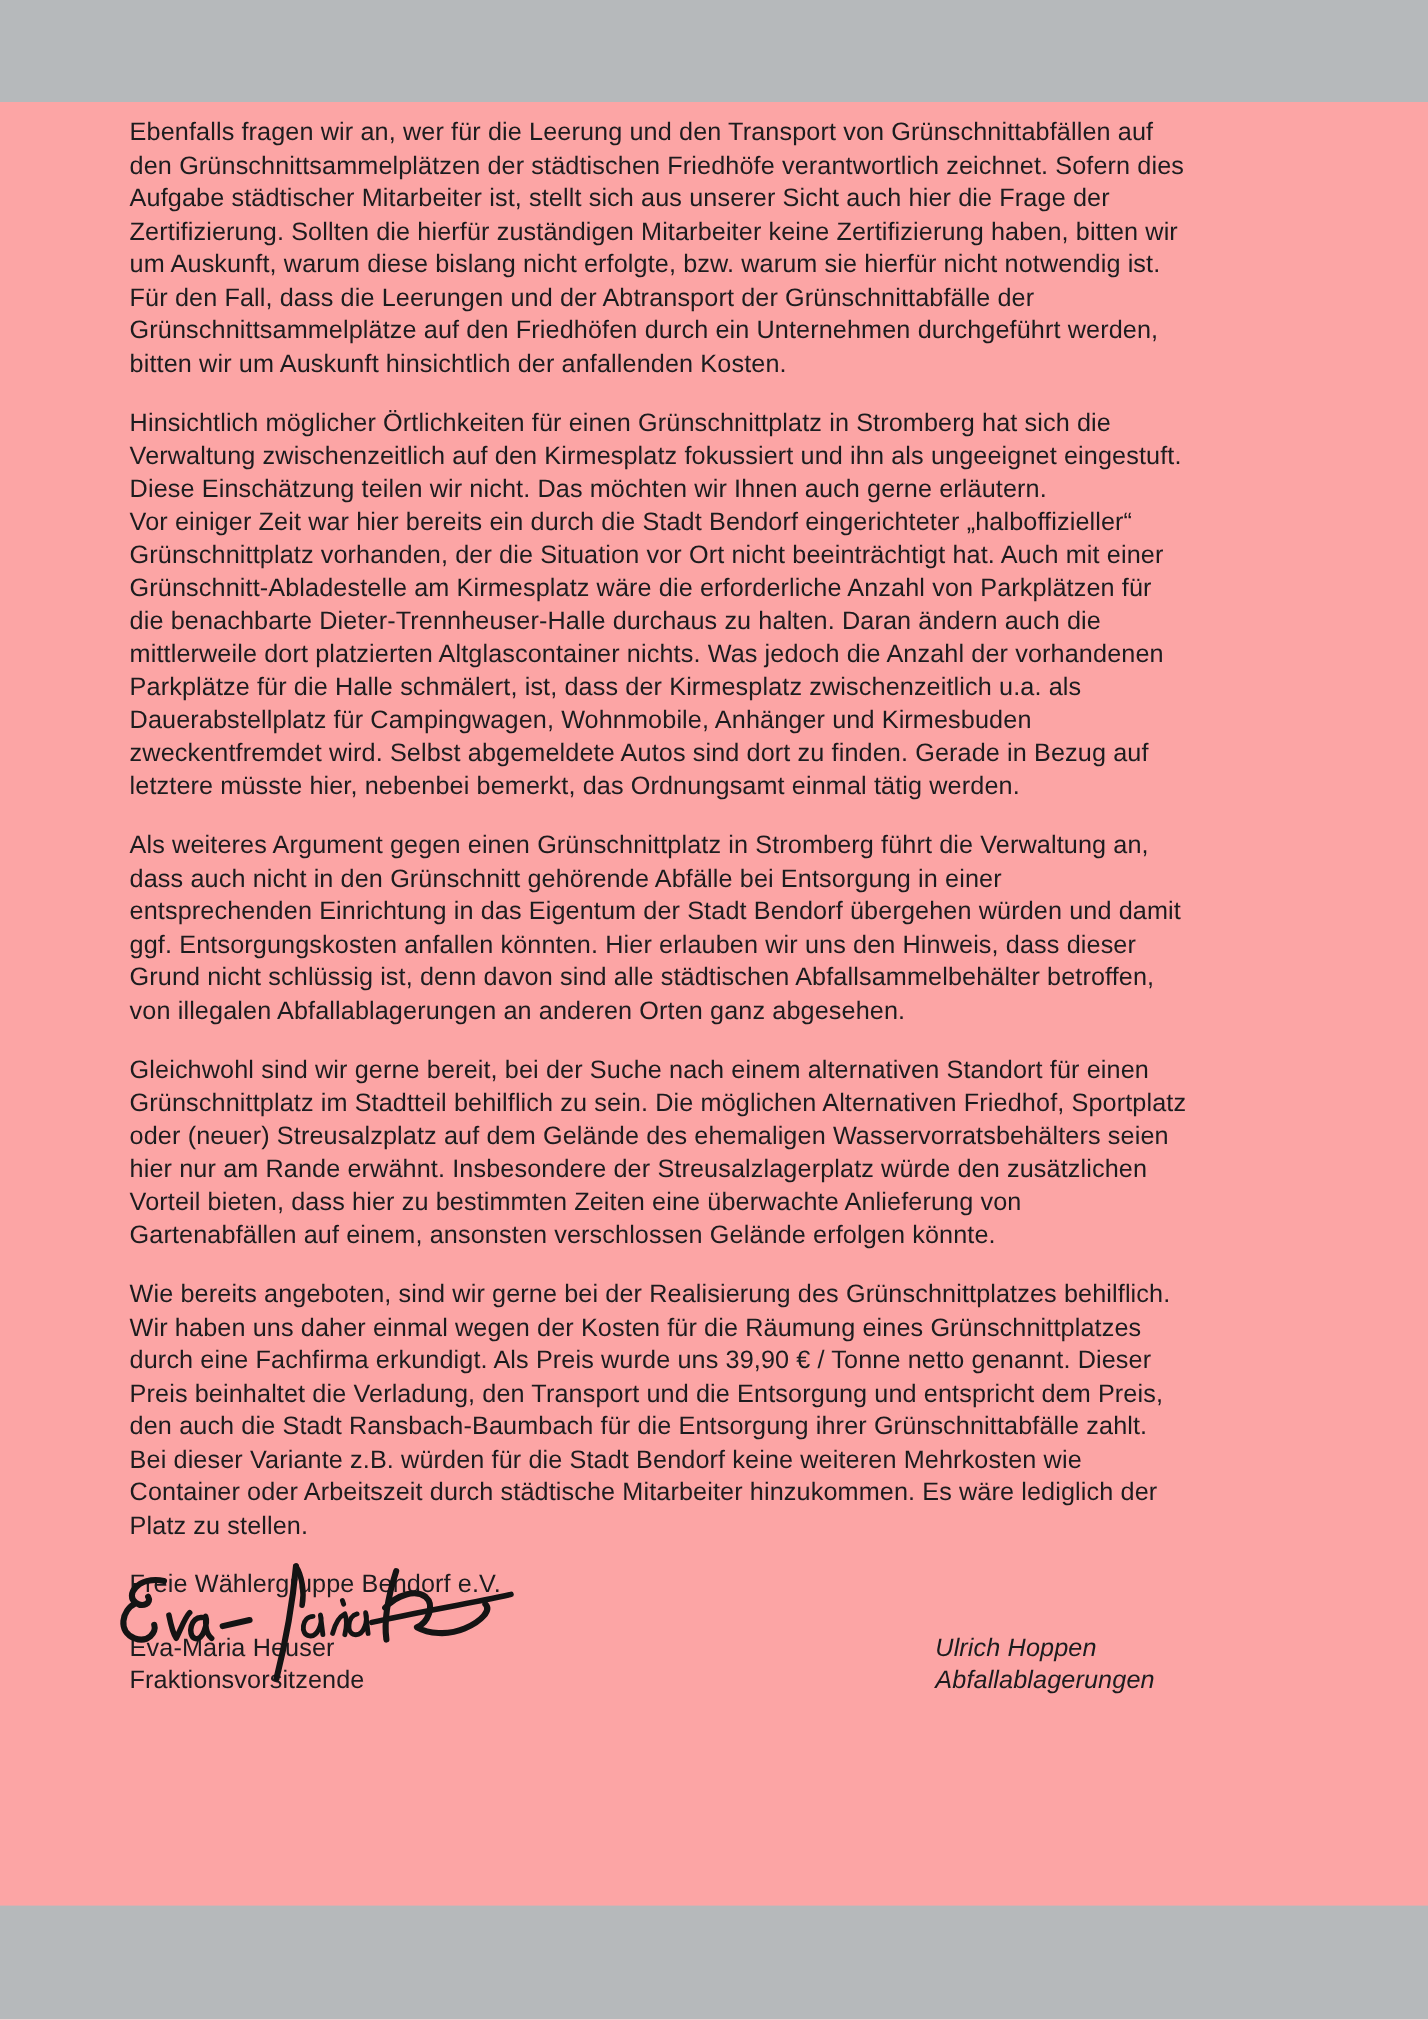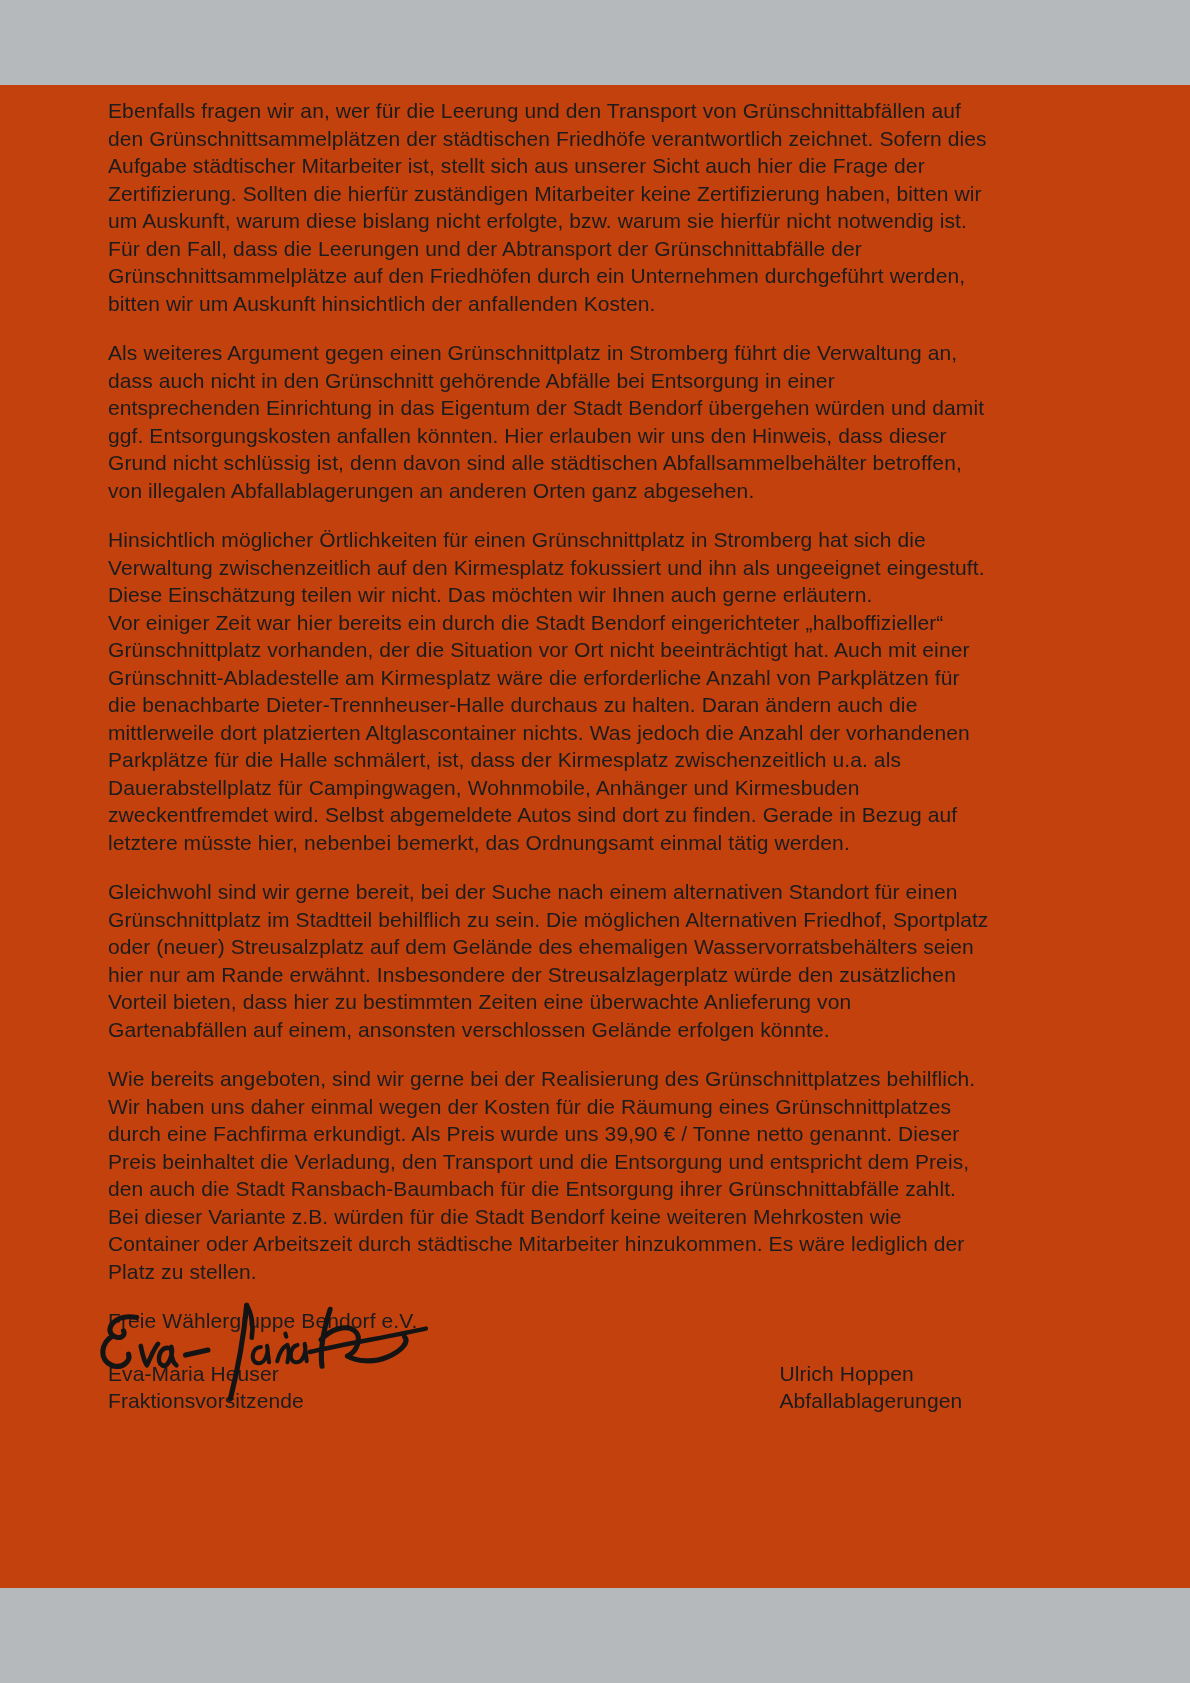--- a/index.html
+++ b/index.html
@@ -4,21 +4,21 @@
 <style>
   html, body {
     margin: 0;
     padding: 0;
     background: #ffffff;
   }
   .page {
     position: relative;
     width: 1190px;
     height: 1683px;
-    background: #c2410c;
+    background: #fca5a5;
     font-family: "Liberation Sans", "DejaVu Sans", sans-serif;
     color: #1c1c1e;
     overflow: hidden;
   }
   .scan-bar {
     position: absolute;
     left: 0;
     width: 1190px;
     background: #b6b9bb;
   }
@@ -60,56 +60,57 @@
     gap: 36px;
   }
   .sig-col {
     width: 658px;
     font-size: 21px;
     line-height: 27.5px;
     letter-spacing: 0.1px;
   }
   .sig-col.second {
     width: 392px;
+    font-style: italic;
   }
 </style>
 </head>
 <body>
 
 <div class="page">
 
   <div class="scan-bar top"></div>
 
   <div class="content">
     <p>Ebenfalls fragen wir an, wer für die Leerung und den Transport von Grünschnittabfällen auf
 den Grünschnittsammelplätzen der städtischen Friedhöfe verantwortlich zeichnet. Sofern dies
 Aufgabe städtischer Mitarbeiter ist, stellt sich aus unserer Sicht auch hier die Frage der
 Zertifizierung. Sollten die hierfür zuständigen Mitarbeiter keine Zertifizierung haben, bitten wir
 um Auskunft, warum diese bislang nicht erfolgte, bzw. warum sie hierfür nicht notwendig ist.
 Für den Fall, dass die Leerungen und der Abtransport der Grünschnittabfälle der
 Grünschnittsammelplätze auf den Friedhöfen durch ein Unternehmen durchgeführt werden,
 bitten wir um Auskunft hinsichtlich der anfallenden Kosten.</p>
-    <p>Als weiteres Argument gegen einen Grünschnittplatz in Stromberg führt die Verwaltung an,
-dass auch nicht in den Grünschnitt gehörende Abfälle bei Entsorgung in einer
-entsprechenden Einrichtung in das Eigentum der Stadt Bendorf übergehen würden und damit
-ggf. Entsorgungskosten anfallen könnten. Hier erlauben wir uns den Hinweis, dass dieser
-Grund nicht schlüssig ist, denn davon sind alle städtischen Abfallsammelbehälter betroffen,
-von illegalen Abfallablagerungen an anderen Orten ganz abgesehen.</p>
     <p>Hinsichtlich möglicher Örtlichkeiten für einen Grünschnittplatz in Stromberg hat sich die
 Verwaltung zwischenzeitlich auf den Kirmesplatz fokussiert und ihn als ungeeignet eingestuft.
 Diese Einschätzung teilen wir nicht. Das möchten wir Ihnen auch gerne erläutern.
 Vor einiger Zeit war hier bereits ein durch die Stadt Bendorf eingerichteter „halboffizieller“
 Grünschnittplatz vorhanden, der die Situation vor Ort nicht beeinträchtigt hat. Auch mit einer
 Grünschnitt-Abladestelle am Kirmesplatz wäre die erforderliche Anzahl von Parkplätzen für
 die benachbarte Dieter-Trennheuser-Halle durchaus zu halten. Daran ändern auch die
 mittlerweile dort platzierten Altglascontainer nichts. Was jedoch die Anzahl der vorhandenen
 Parkplätze für die Halle schmälert, ist, dass der Kirmesplatz zwischenzeitlich u.a. als
 Dauerabstellplatz für Campingwagen, Wohnmobile, Anhänger und Kirmesbuden
 zweckentfremdet wird. Selbst abgemeldete Autos sind dort zu finden. Gerade in Bezug auf
 letztere müsste hier, nebenbei bemerkt, das Ordnungsamt einmal tätig werden.</p>
+    <p>Als weiteres Argument gegen einen Grünschnittplatz in Stromberg führt die Verwaltung an,
+dass auch nicht in den Grünschnitt gehörende Abfälle bei Entsorgung in einer
+entsprechenden Einrichtung in das Eigentum der Stadt Bendorf übergehen würden und damit
+ggf. Entsorgungskosten anfallen könnten. Hier erlauben wir uns den Hinweis, dass dieser
+Grund nicht schlüssig ist, denn davon sind alle städtischen Abfallsammelbehälter betroffen,
+von illegalen Abfallablagerungen an anderen Orten ganz abgesehen.</p>
     <p>Gleichwohl sind wir gerne bereit, bei der Suche nach einem alternativen Standort für einen
 Grünschnittplatz im Stadtteil behilflich zu sein. Die möglichen Alternativen Friedhof, Sportplatz
 oder (neuer) Streusalzplatz auf dem Gelände des ehemaligen Wasservorratsbehälters seien
 hier nur am Rande erwähnt. Insbesondere der Streusalzlagerplatz würde den zusätzlichen
 Vorteil bieten, dass hier zu bestimmten Zeiten eine überwachte Anlieferung von
 Gartenabfällen auf einem, ansonsten verschlossen Gelände erfolgen könnte.</p>
     <p>Wie bereits angeboten, sind wir gerne bei der Realisierung des Grünschnittplatzes behilflich.
 Wir haben uns daher einmal wegen der Kosten für die Räumung eines Grünschnittplatzes
 durch eine Fachfirma erkundigt. Als Preis wurde uns 39,90 € / Tonne netto genannt. Dieser
 Preis beinhaltet die Verladung, den Transport und die Entsorgung und entspricht dem Preis,

